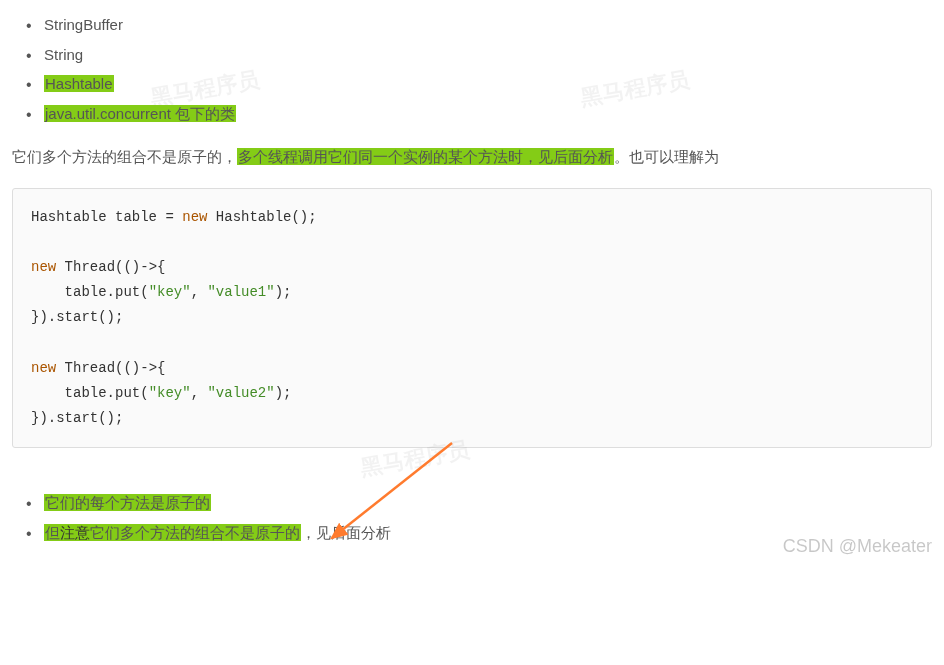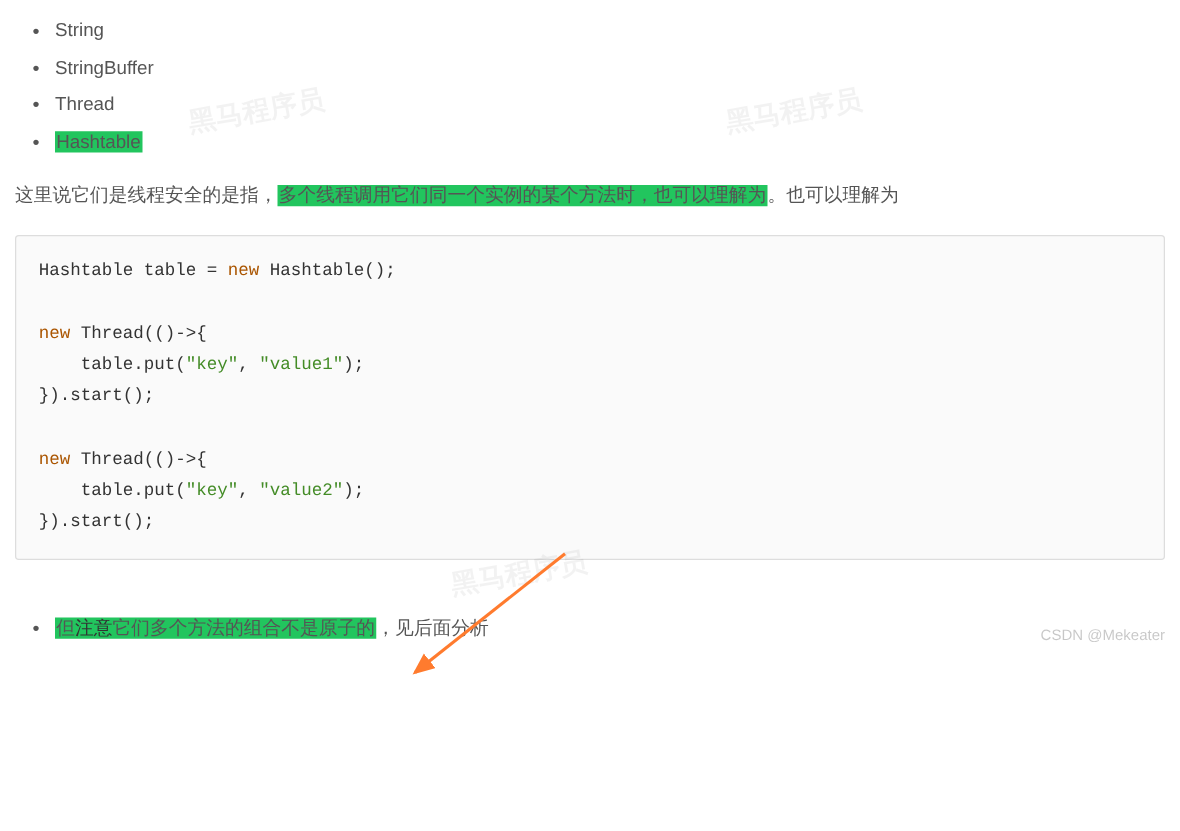--- a/index.html
+++ b/index.html
@@ -28,21 +28,21 @@
       color: #555;
     }
     ul.bullet-list li::before {
       content: "•";
       position: absolute;
       left: -18px;
       color: #555;
       font-size: 16px;
     }
     .highlight {
-      background: #22c55e;
+      background: #84cc16;
       color: #555;
       padding: 0 1px;
     }
     .para {
       margin: 14px 0 18px 0;
       color: #555;
     }
     .code-block {
       border: 1px solid #ddd;
       background: #fafafa;
@@ -76,46 +76,46 @@
       color: rgba(0,0,0,0.05);
       font-weight: bold;
       transform: rotate(-10deg);
       pointer-events: none;
       user-select: none;
       white-space: nowrap;
     }
     .footer-mark {
       position: absolute;
       right: 12px;
-      bottom: 25px;
+      bottom: 12px;
       color: rgba(0,0,0,0.22);
-      font-size: 12px;
+      font-size: 18px;
     }
     .bold {
       font-weight: normal;
       color: #333;
     }
   </style>
 </head>
 <body>
 
 <div class="watermark" style="top:70px; left:150px;">黑马程序员</div>
 <div class="watermark" style="top:70px; left:580px;">黑马程序员</div>
 <div class="watermark" style="top:440px; left:360px;">黑马程序员</div>
 <div class="watermark" style="top:580px; left:780px;">黑马程序员</div>
 
 <ul class="bullet-list">
+  <li><span>StringBuffer</span></li>
   <li><span>String</span></li>
-  <li><span>StringBuffer</span></li>
-  <li><span>Thread</span></li>
   <li><span class="highlight">Hashtable</span></li>
+  <li><span class="highlight">java.util.concurrent 包下的类</span></li>
 </ul>
 
 <p class="para">
-  <span>这里说它们是线程安全的是指，</span><span class="highlight">多个线程调用它们同一个实例的某个方法时，也可以理解为</span><span>。也可以理解为</span>
+  <span>它们多个方法的组合不是原子的，</span><span class="highlight">多个线程调用它们同一个实例的某个方法时，见后面分析</span><span>。也可以理解为</span>
 </p>
 
 <div class="code-block"><span>Hashtable table = </span><span class="kw">new</span><span> Hashtable();</span>
 <span></span>
 <span class="kw">new</span><span> Thread(()-&gt;{</span>
 <span>    table.put(</span><span class="str">"key"</span><span>, </span><span class="str">"value1"</span><span>);</span>
 <span>}).start();</span>
 <span></span>
 <span class="kw">new</span><span> Thread(()-&gt;{</span>
 <span>    table.put(</span><span class="str">"key"</span><span>, </span><span class="str">"value2"</span><span>);</span>
@@ -126,16 +126,17 @@
     <defs>
       <marker id="arrowhead" markerWidth="8" markerHeight="8" refX="6" refY="3" orient="auto">
         <polygon points="0 0, 7 3, 0 6" fill="#ff7b2e"></polygon>
       </marker>
     </defs>
     <line x1="190" y1="5" x2="70" y2="100" stroke="#ff7b2e" stroke-width="2.5" marker-end="url(#arrowhead)"></line>
   </svg>
 </div>
 
 <ul class="bullet-list" style="margin-top:40px;">
+  <li><span class="highlight">它们的每个方法是原子的</span></li>
   <li><span class="highlight"><span>但</span><span class="bold">注意</span><span>它们多个方法的组合不是原子的</span></span><span>，见后面分析</span></li>
 </ul>
 
 <div class="footer-mark">CSDN @Mekeater</div>
 
 </body></html>

